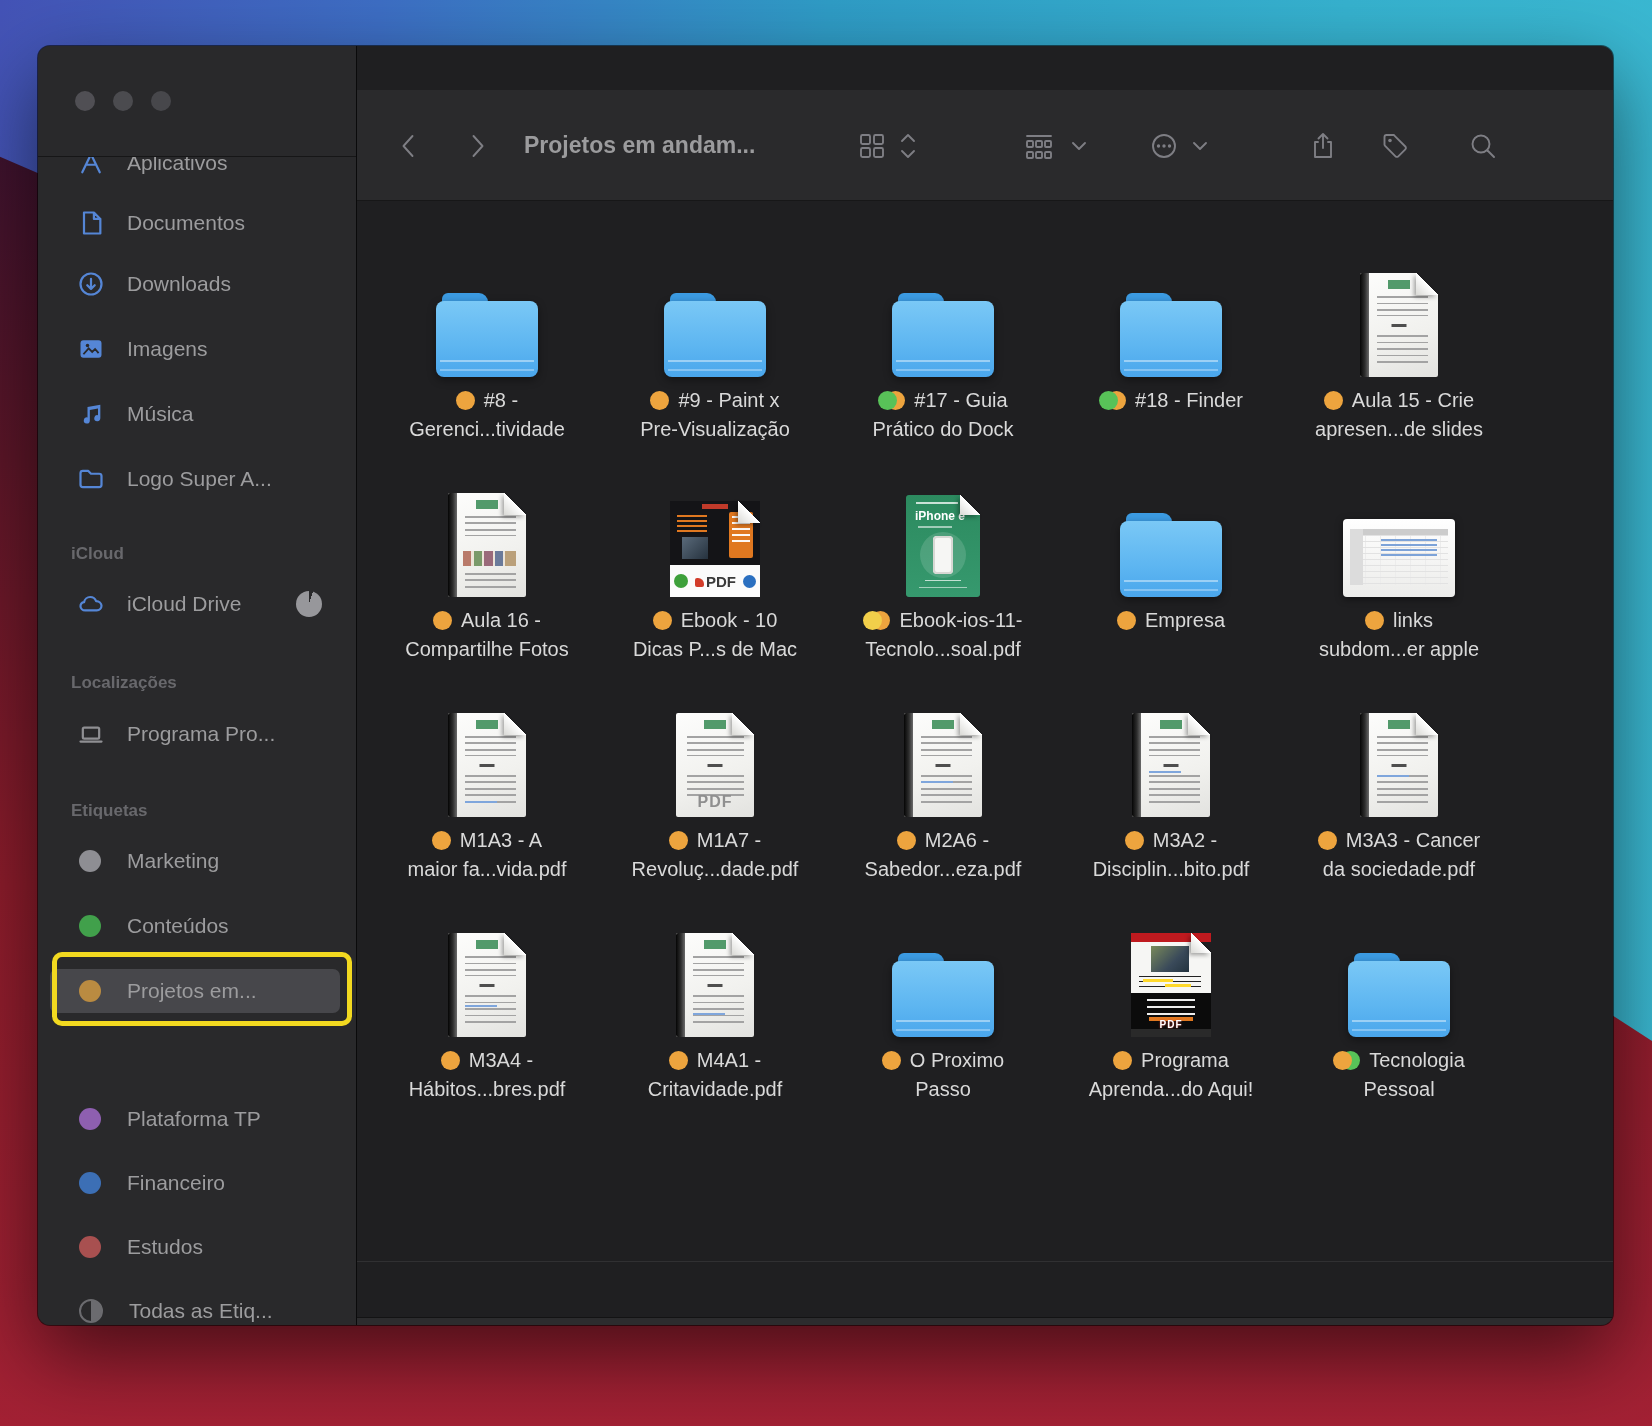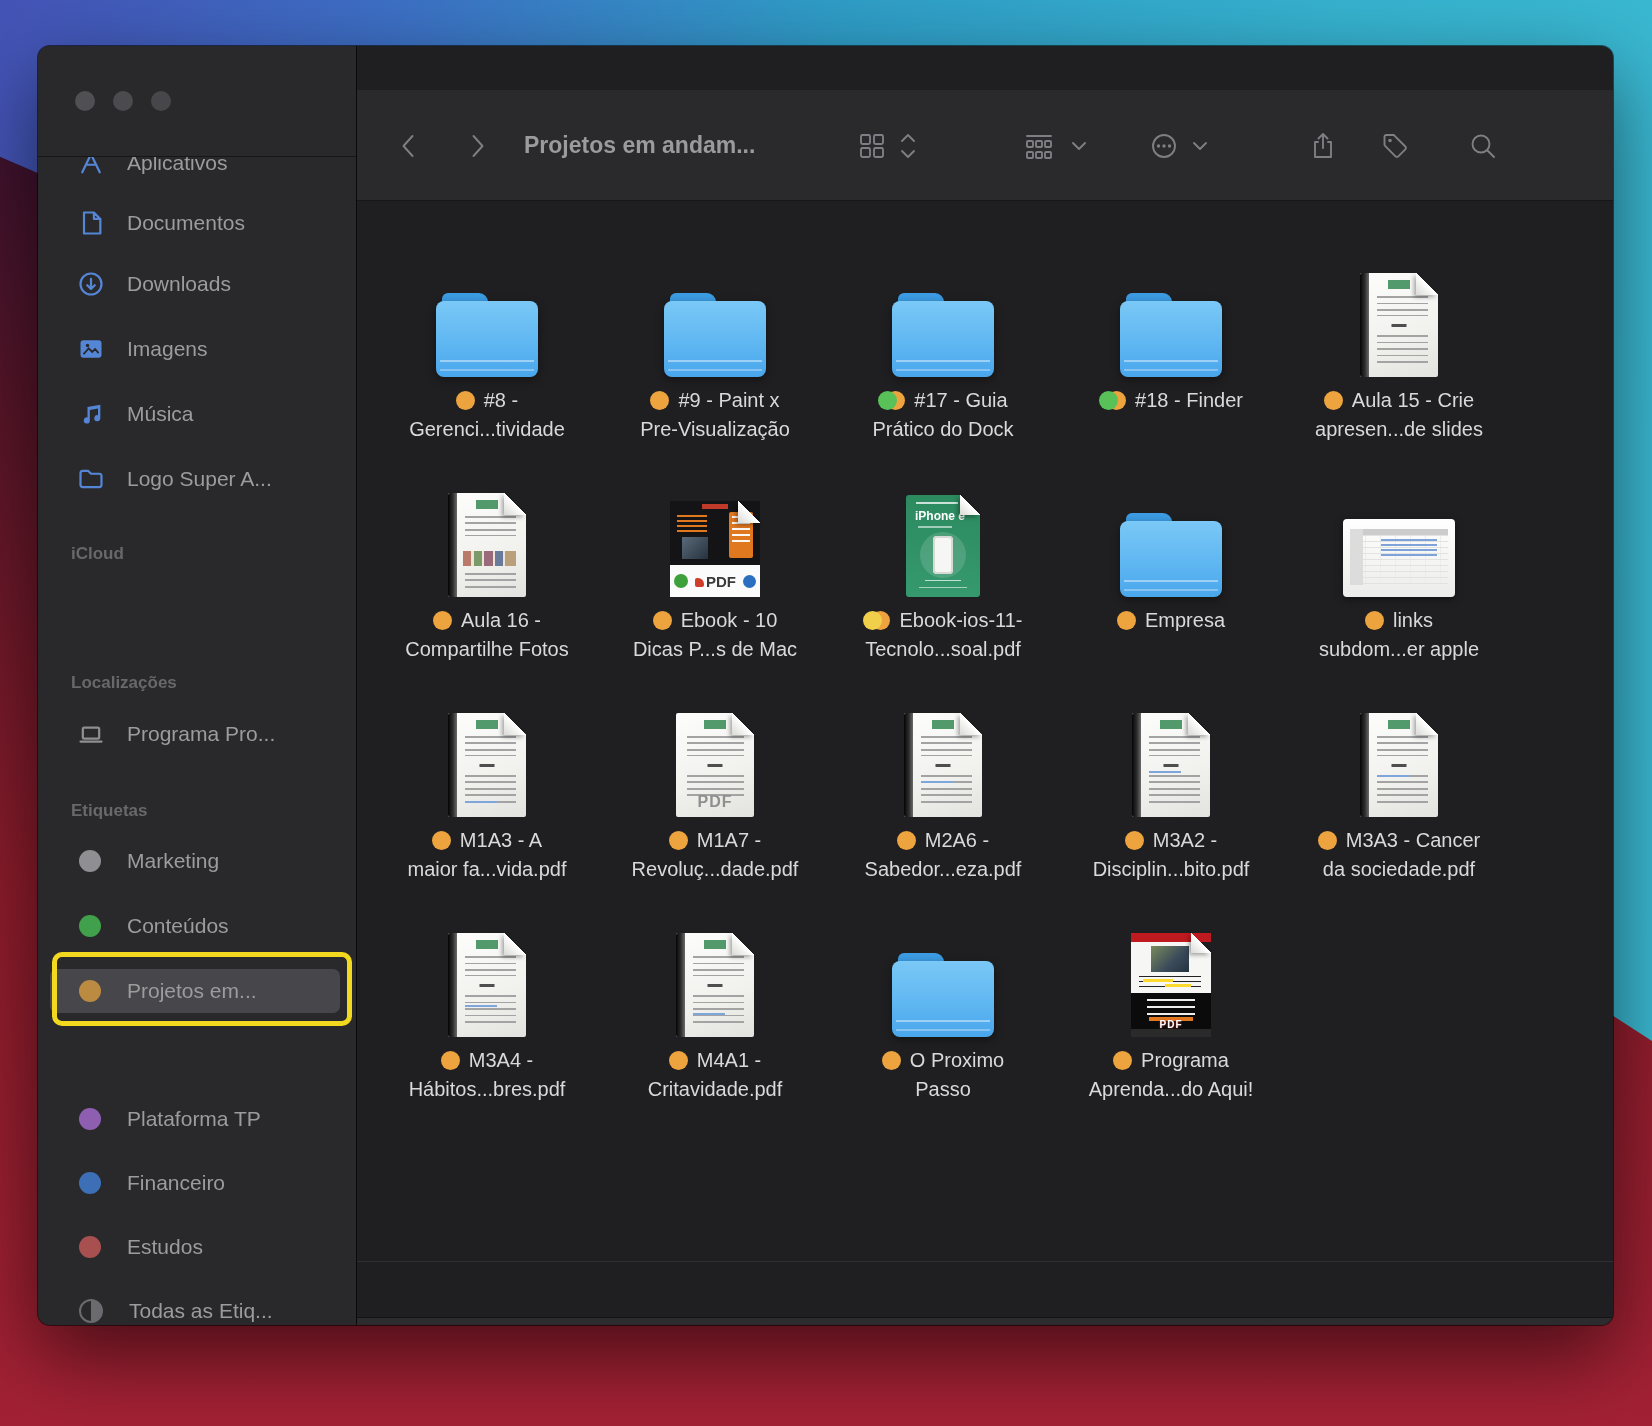--- a/index.html
+++ b/index.html
@@ -257,20 +257,27 @@
       <span class="slabel">Música</span>
     </div>
     <div class="srow fav" style="top:411px">
       <svg class="sic" viewBox="0 0 24 24">
           <path class="sic-blue" d="M3 7 C3 5.9 3.9 5 5 5 H9.5 L12 7.5 H19 C20.1 7.5 21 8.4 21 9.5 V17 C21 18.1 20.1 19 19 19 H5 C3.9 19 3 18.1 3 17 Z"></path>
         </svg>
       <span class="slabel">Logo Super A...</span>
     </div>
 
     <div class="shdr" style="top:494px">iCloud</div>
+    <div class="srow fav" style="top:536px">
+      <svg class="sic" viewBox="0 0 24 24">
+          <path class="sic-blue" stroke="#4f9fbf" d="M7 17.5 C4.8 17.5 3 15.9 3 13.9 C3 12.1 4.3 10.7 6.1 10.4 C6.5 7.9 8.7 6 11.3 6 C13.6 6 15.6 7.4 16.4 9.5 C18.9 9.6 21 11.3 21 13.6 C21 15.7 19.2 17.5 17 17.5 Z"></path>
+        </svg>
+      <span class="slabel">iCloud Drive</span>
+      <span class="icloud-pie"></span>
+    </div>
 
     <div class="shdr" style="top:623px">Localizações</div>
     <div class="srow fav" style="top:666px">
       <svg class="sic" viewBox="0 0 24 24">
           <rect class="sic-grey" x="5" y="6.5" width="14" height="9.5" rx="1.2"></rect>
           <path class="sic-grey" d="M3 18.5 H21"></path>
         </svg>
       <span class="slabel">Programa Pro...</span>
     </div>
 
@@ -803,20 +810,38 @@
           <div class="flabel">
             <span class="l1">
                 <span class="dots">
                   <span class="dot" style="background: rgb(237, 164, 62);"></span>
                 </span>
                 <span>Programa</span>
               </span>
             <span class="l2">Aprenda...do Aqui!</span>
           </div>
         </div>
+        <div class="cell">
+          <div class="icon-zone">
+              <div class="icon folder">
+                <i class="tab"></i>
+                <i class="body"></i>
+              </div>
+            </div>
+          <div class="flabel">
+            <span class="l1">
+                <span class="dots">
+                  <span class="dot" style="background: rgb(237, 164, 62);"></span>
+                  <span class="dot" style="background: rgb(88, 194, 88);"></span>
+                </span>
+                <span>Tecnologia</span>
+              </span>
+            <span class="l2">Pessoal</span>
+          </div>
+        </div>
 
       </div>
 
       <div class="content-hairline"></div>
 
       <div class="statusbar">
         <span>20 itens</span>
         <div class="slider">
           <i class="track"></i>
           <i class="track-active"></i>

